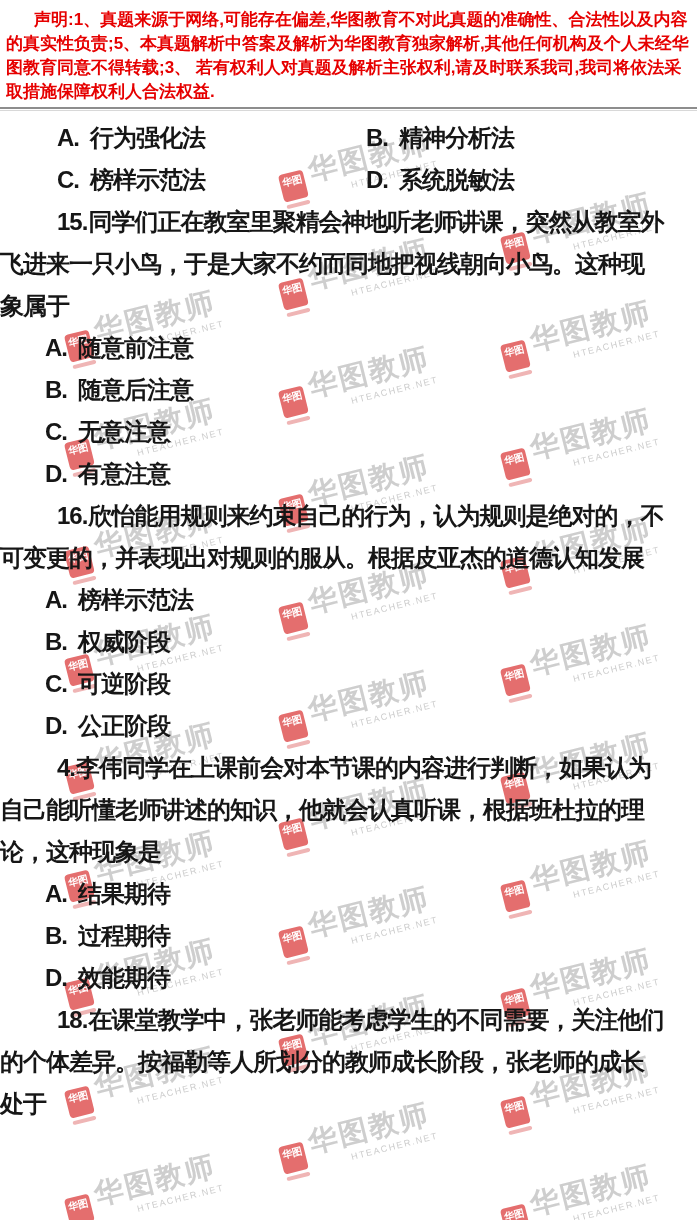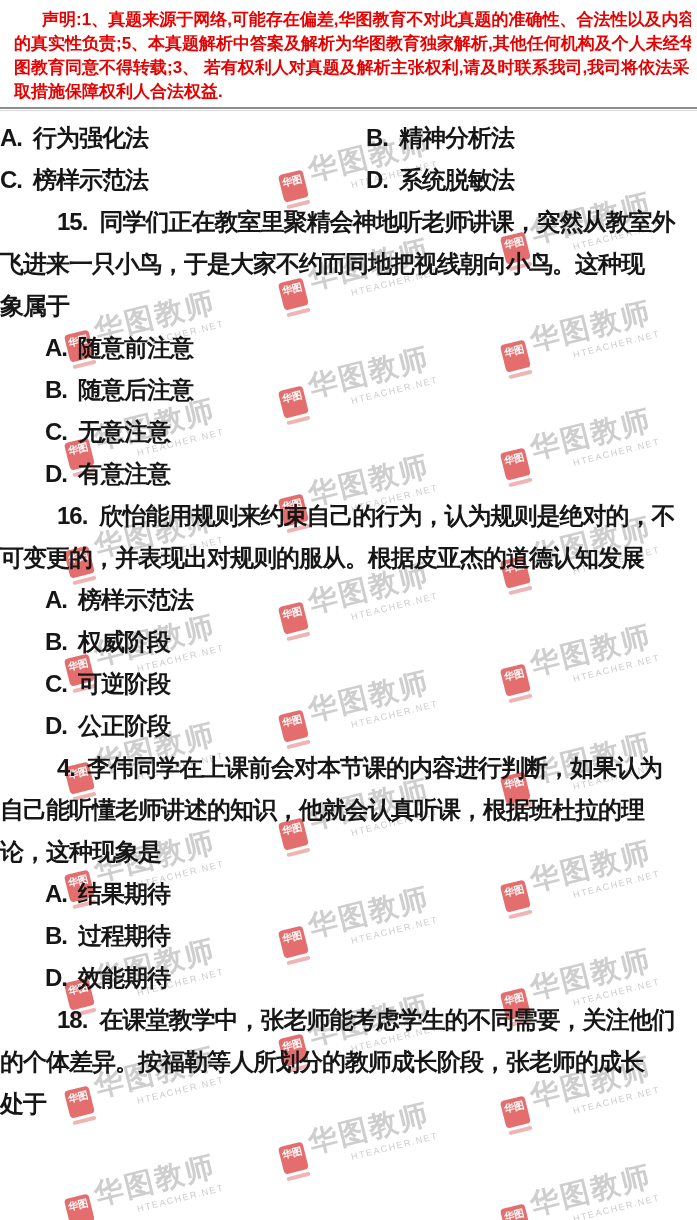--- a/index.html
+++ b/index.html
@@ -54,45 +54,44 @@
     letter-spacing:1.6px;margin:-2px 0 0 38px;white-space:nowrap;
   }
   
   #doc{position:relative;z-index:1;width:697px;height:1220px;}
   .disclaimer{
     padding:8px 6px 0 6px;
     color:var(--disclaimer_red);
     font-size:17px;
     line-height:24px;
     font-weight:bold;
-    margin-left:8px;
   }
   .dline{white-space:nowrap;overflow:hidden;}
   .dline.first{padding-left:28px;}
   .dlabel{font-weight:bold;}
   .divider{
     margin-top:3px;
     height:4px;
     border-top:2px solid var(--divider_gray);
     border-bottom:1px solid #d8d8d8;
   }
   .content{
     padding-top:6px;
     color:var(--body_text);
     font-size:24px;
     font-weight:bold;
     letter-spacing:-1px;
   }
   .cline{height:42px;line-height:42px;white-space:nowrap;overflow:hidden;}
   .optrow{display:flex;}
-  .optrow .cell-a{width:353px;}
+  .optrow .cell-a{width:353px;padding-left:57px;}
   .optrow .cell-b{flex:1;margin-left:13px;}
   .opt-item{padding-left:45px;}
   .para-line.indent{padding-left:57px;}
-  .q-number{margin-right:12px;}
+  .q-number{margin-right:1px;}
   .opt-key{margin-right:11px;}
 </style>
 </head>
 <body>
 
 <div id="wm-layer">
     <div class="wm" style="left: 60px; top: 320px;">
       <div class="wm-logocol">
         <div class="wm-logo">华图</div>
         <div class="wm-logobar"></div>

